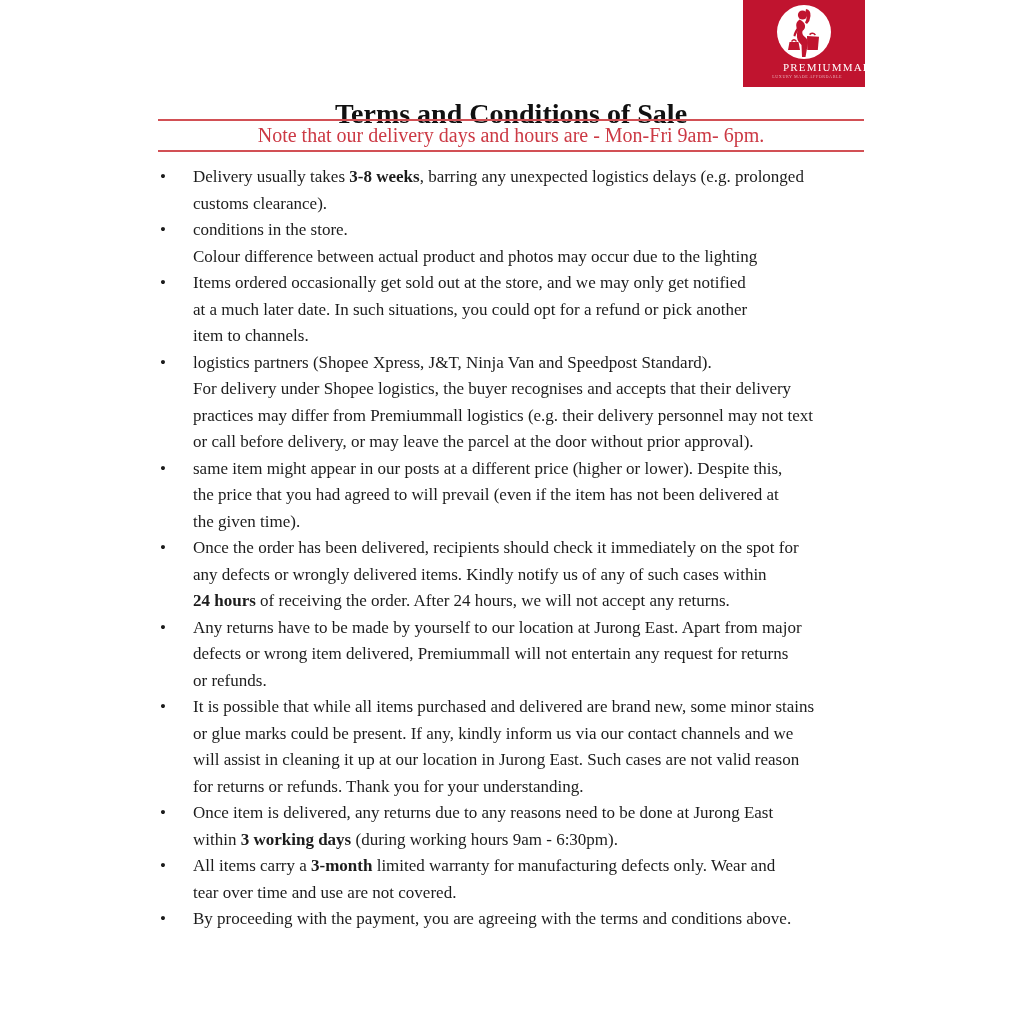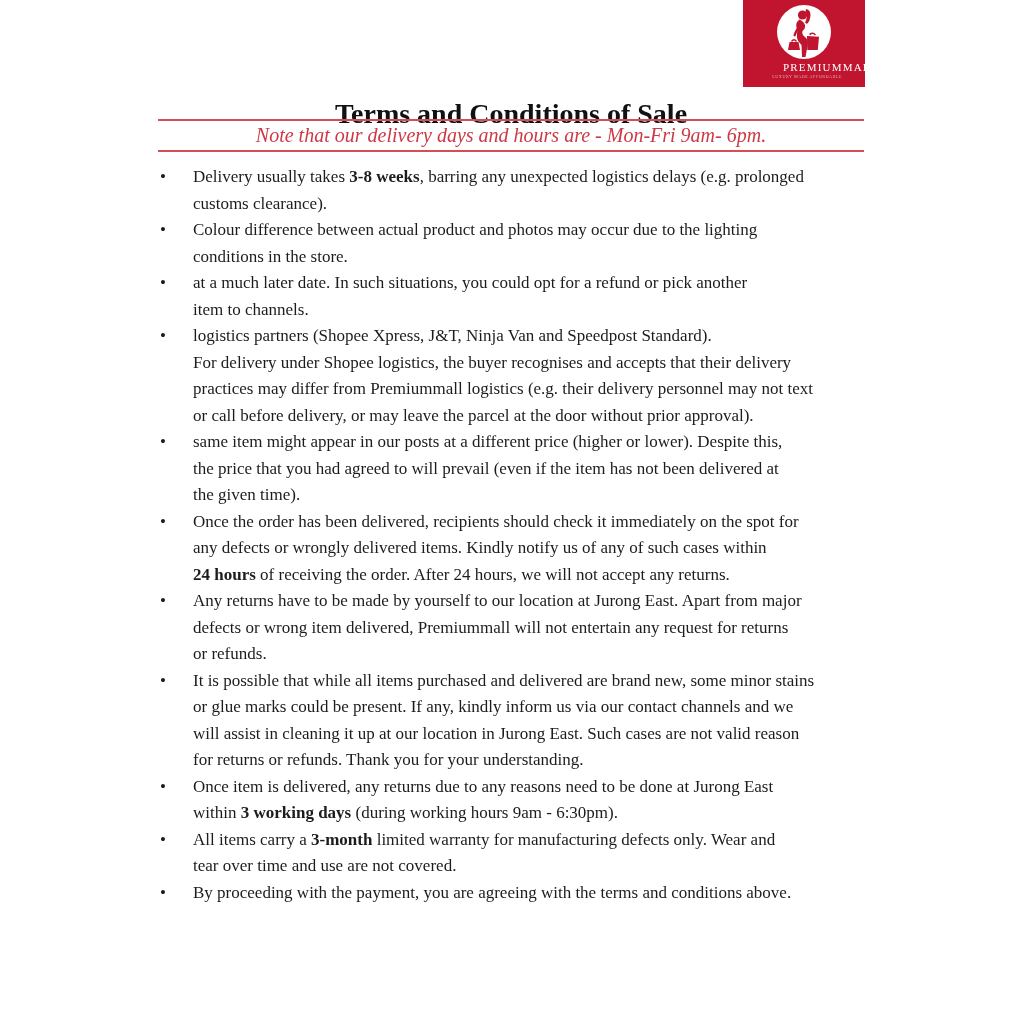--- a/index.html
+++ b/index.html
@@ -38,21 +38,21 @@
   .title {
     position: absolute; left: 158px; top: 66px; width: 706px;
     text-align: center; font-size: 28px; font-weight: bold; color: #111;
     font-family: "Liberation Serif", serif; white-space: nowrap; margin-top: 32px;
   }
   .rule { position: absolute; left: 158px; width: 706px; height: 2px; background: var(--rule-red); }
   .rule-top { top: 119px; }
   .rule-bottom { top: 150px; }
   .note {
     position: absolute; left: 158px; top: 124px; width: 706px;
-    text-align: center; font-style: italic; font-size: 20px; color: var(--note-red);
+    text-align: center; font-size: 20px; color: var(--note-red);
     white-space: nowrap;
   }
   
   .terms {
     position: absolute; left: 160px; top: 164px; width: 712px;
     font-size: 17px; line-height: 26.5px; color: var(--ink);
   }
   .term { display: flex; }
   .marker { flex: none; width: 25px; font-size: 17px; }
   .term-body { flex: 1; margin-left: 8px; }
@@ -93,27 +93,28 @@
       <div class="term">
         <span class="marker">•</span>
         <div class="term-body">
           <div class="line"><span>Delivery usually takes </span><b>3-8 weeks</b><span>, barring any unexpected logistics delays (e.g. prolonged</span></div>
           <div class="line"><span>customs clearance).</span></div>
         </div>
       </div>
       <div class="term">
         <span class="marker">•</span>
         <div class="term-body">
+          <div class="line"><span>conditions in the store.</span></div>
           <div class="line"><span>Colour difference between actual product and photos may occur due to the lighting</span></div>
-          <div class="line"><span>conditions in the store.</span></div>
         </div>
       </div>
       <div class="term">
         <span class="marker">•</span>
         <div class="term-body">
+          <div class="line"><span>Items ordered occasionally get sold out at the store, and we may only get notified</span></div>
           <div class="line"><span>at a much later date. In such situations, you could opt for a refund or pick another</span></div>
           <div class="line"><span>item to channels.</span></div>
         </div>
       </div>
       <div class="term">
         <span class="marker">•</span>
         <div class="term-body">
           <div class="line"><span>logistics partners (Shopee Xpress, J&amp;T, Ninja Van and Speedpost Standard).</span></div>
           <div class="line"><span>For delivery under Shopee logistics, the buyer recognises and accepts that their delivery</span></div>
           <div class="line"><span>practices may differ from Premiummall logistics (e.g. their delivery personnel may not text</span></div>

